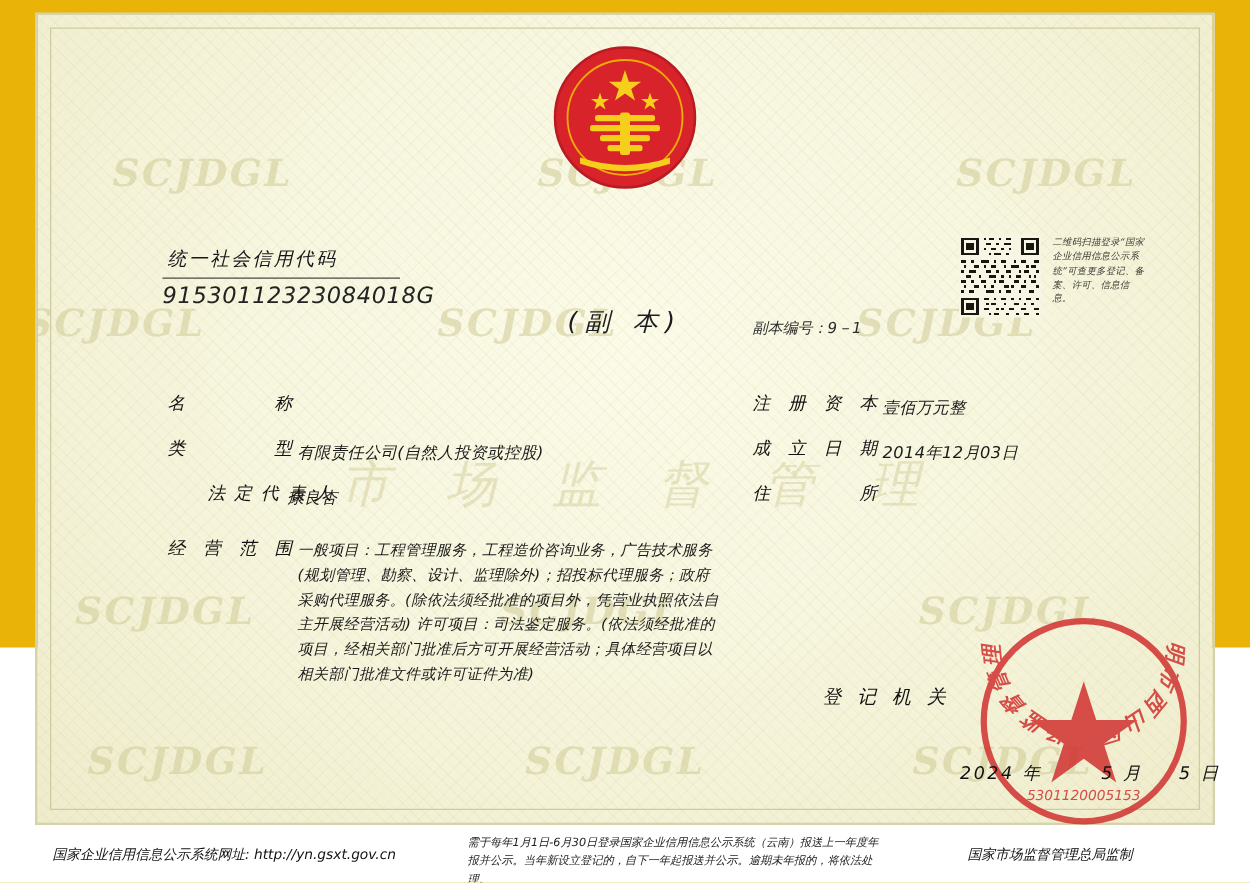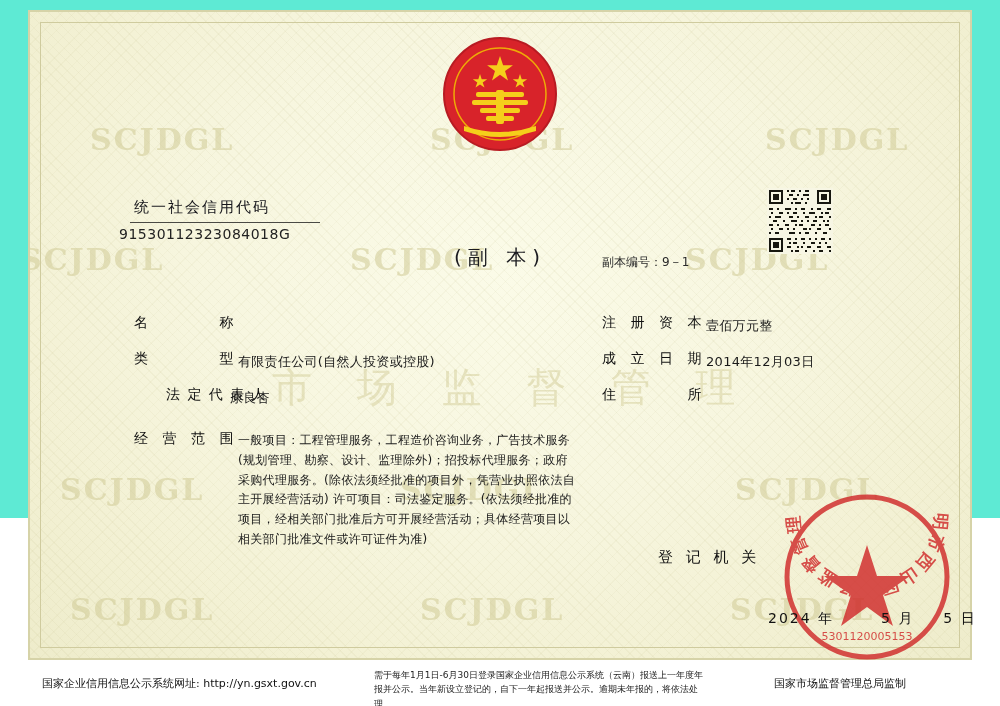--- a/index.html
+++ b/index.html
@@ -11,21 +11,22 @@
     width: 1000px;
     height: 706px;
     font-family: "DejaVu Sans", "Liberation Sans", sans-serif;
     overflow: hidden;
   }
 
   #license {
     position: relative;
     width: 1000px;
     height: 518px;
-    background: #5eead4;
+    background: #eab308;
+    font-style: italic;
   }
 
   
   .plate {
     position: absolute;
     left: 28px;
     top: 10px;
     width: 944px;
     height: 650px;
     background:
@@ -131,23 +132,23 @@
   .credit-underline {
     position: absolute;
     left: 100px;
     top: 210px;
     width: 190px;
     height: 1px;
     background: #4a4a44;
   }
   .credit-value {
     position: absolute;
-    left: 89px;
+    left: 100px;
     top: 214px;
-    font-size: 14px;
+    font-size: 18px;
     letter-spacing: 0.5px;
     color: #222;
     white-space: nowrap;
     font-family: "DejaVu Sans", sans-serif;
   }
 
   
   .qr {
     position: absolute;
     left: 737px;
@@ -415,20 +416,21 @@
             <rect x="30" y="29" width="2" height="1"></rect>
           <rect x="12" y="31" width="1" height="1"></rect>
             <rect x="14" y="31" width="2" height="1"></rect>
             <rect x="19" y="31" width="1" height="1"></rect>
             <rect x="23" y="31" width="1" height="1"></rect>
             <rect x="26" y="31" width="2" height="1"></rect>
             <rect x="31" y="31" width="1" height="1"></rect>
         </g>
       </svg>
     </div>
+    <div class="qr-note">二维码扫描登录“国家企业信用信息公示系统”可查更多登记、备案、许可、信息信息。</div>
 
     <div class="field-label" style="left:104px; top:302px;">
       <span class="label-wide">名称</span>
     </div>
 
     <div class="field-label" style="left:104px; top:338px;">
       <span class="label-wide">类型</span>
     </div>
     <div class="field-value" style="left:208px; top:341px;">有限责任公司(自然人投资或控股)</div>
 

